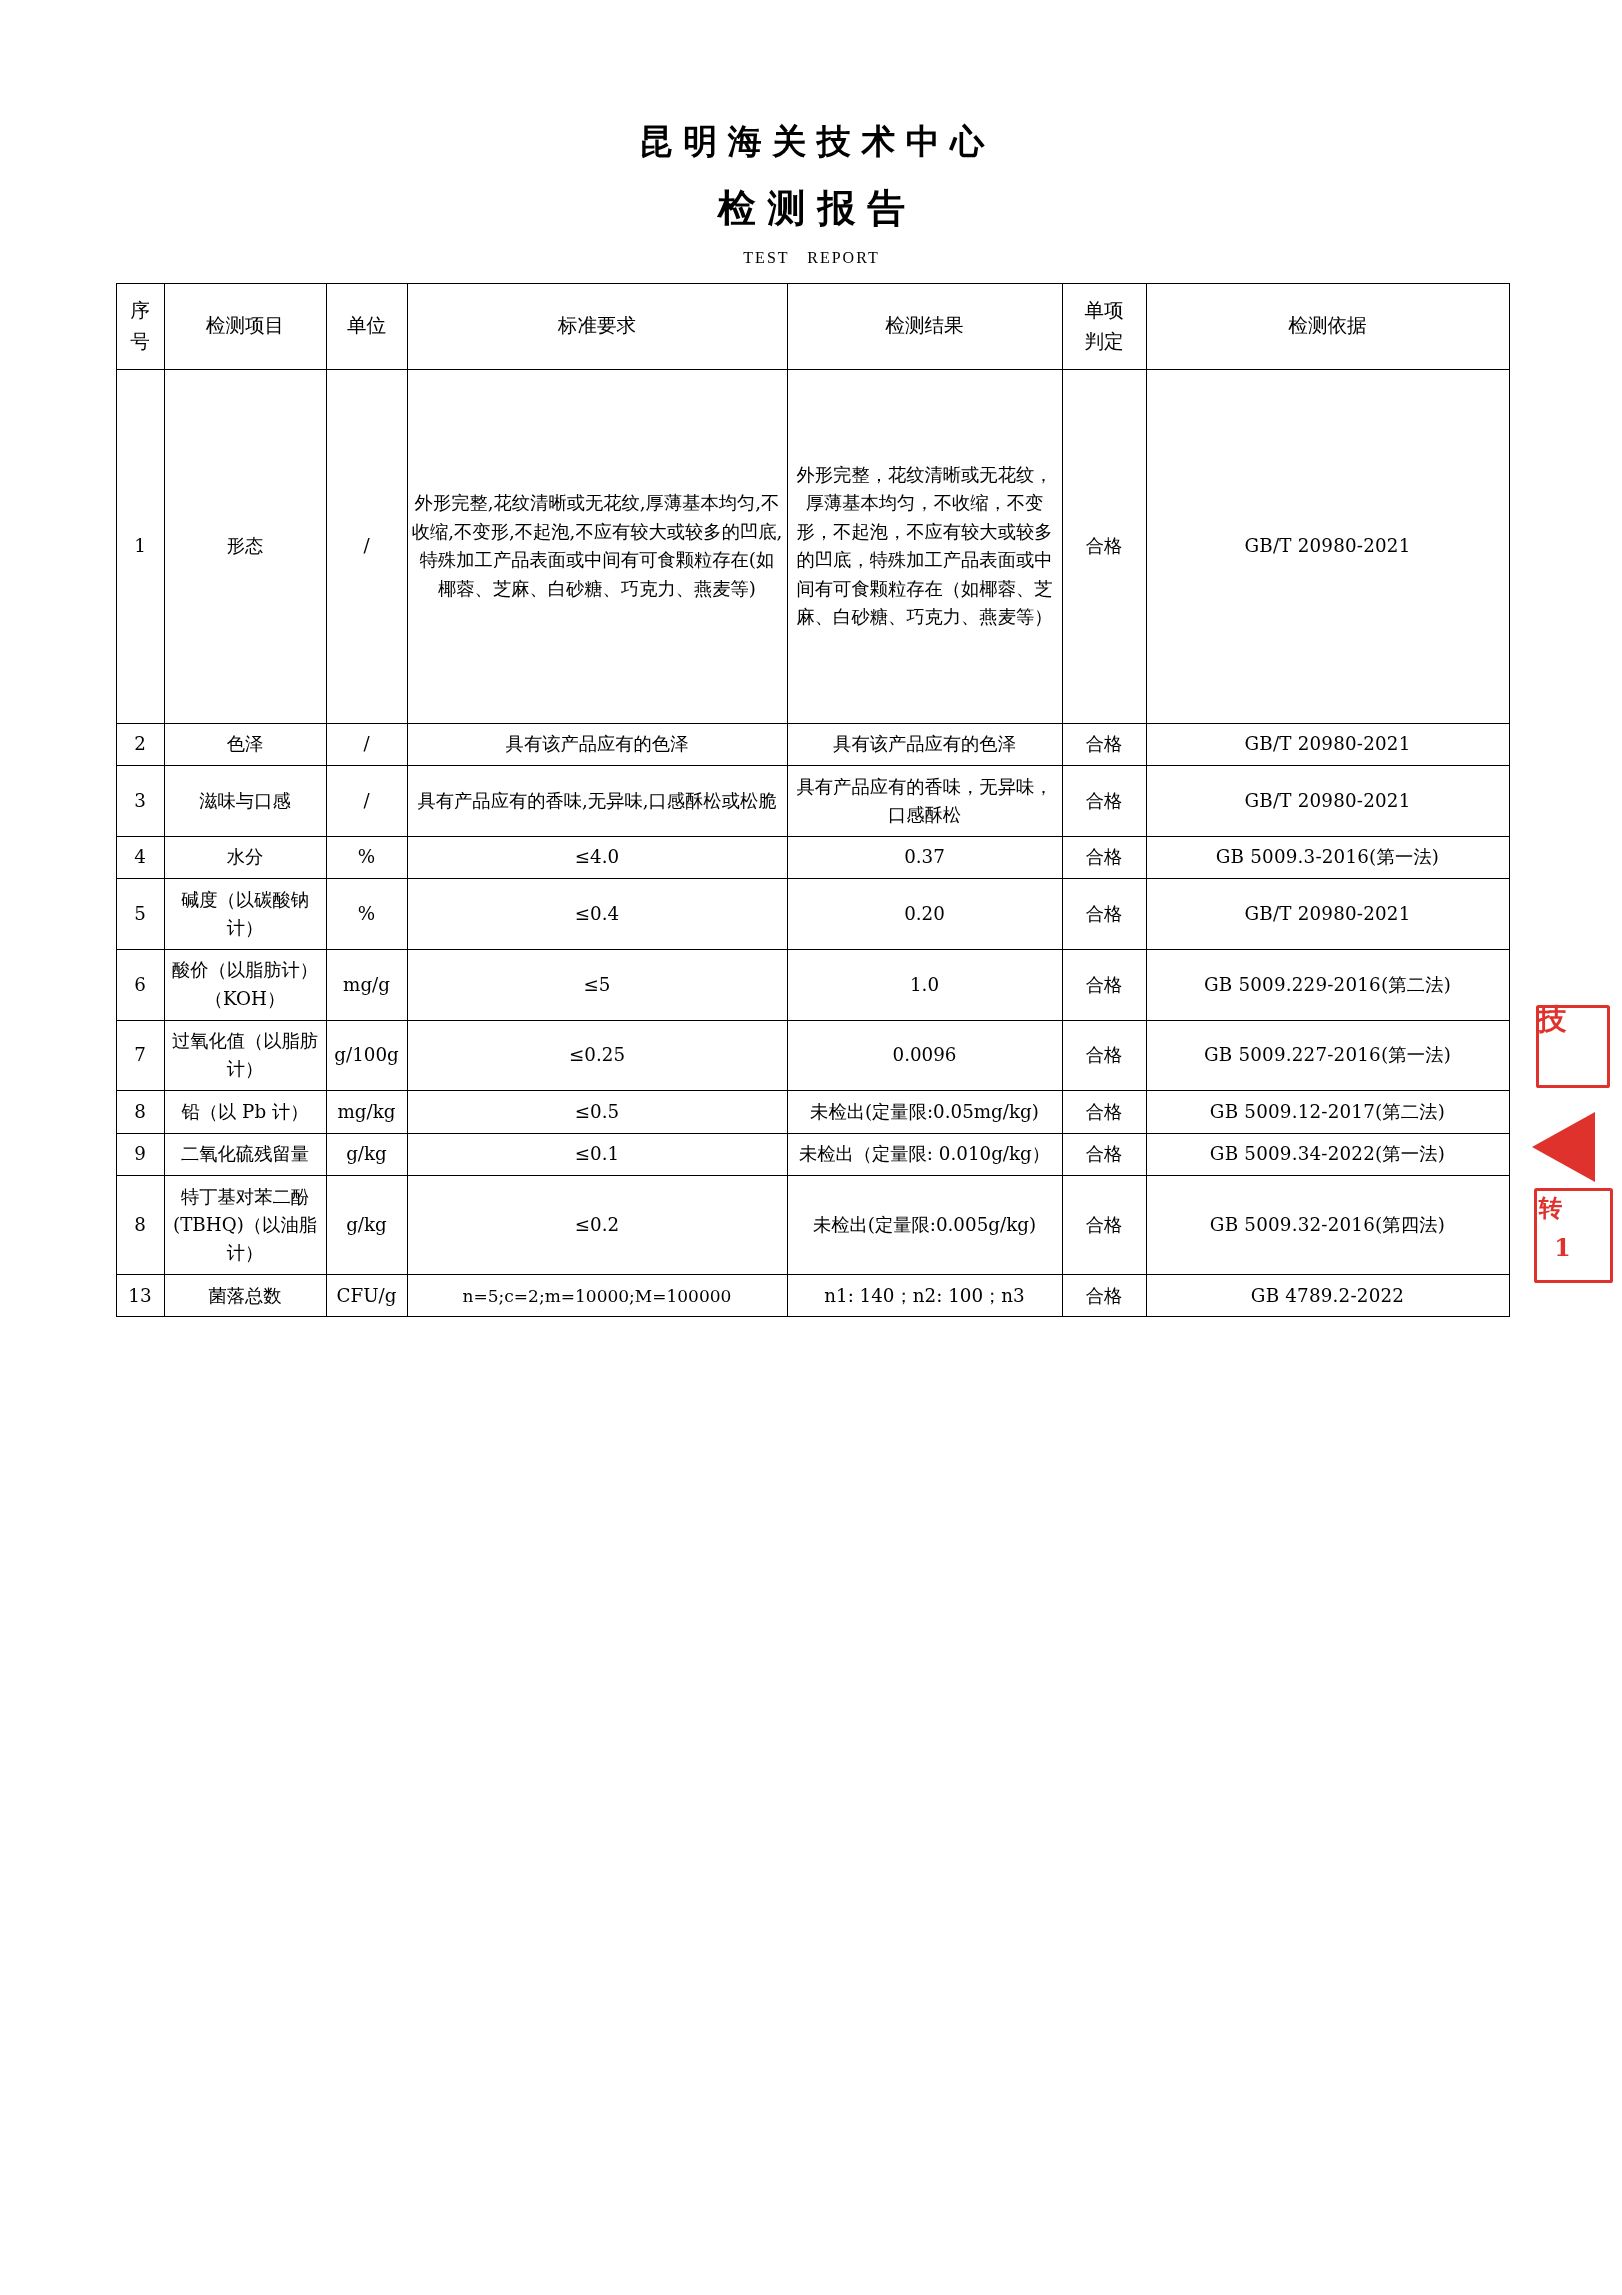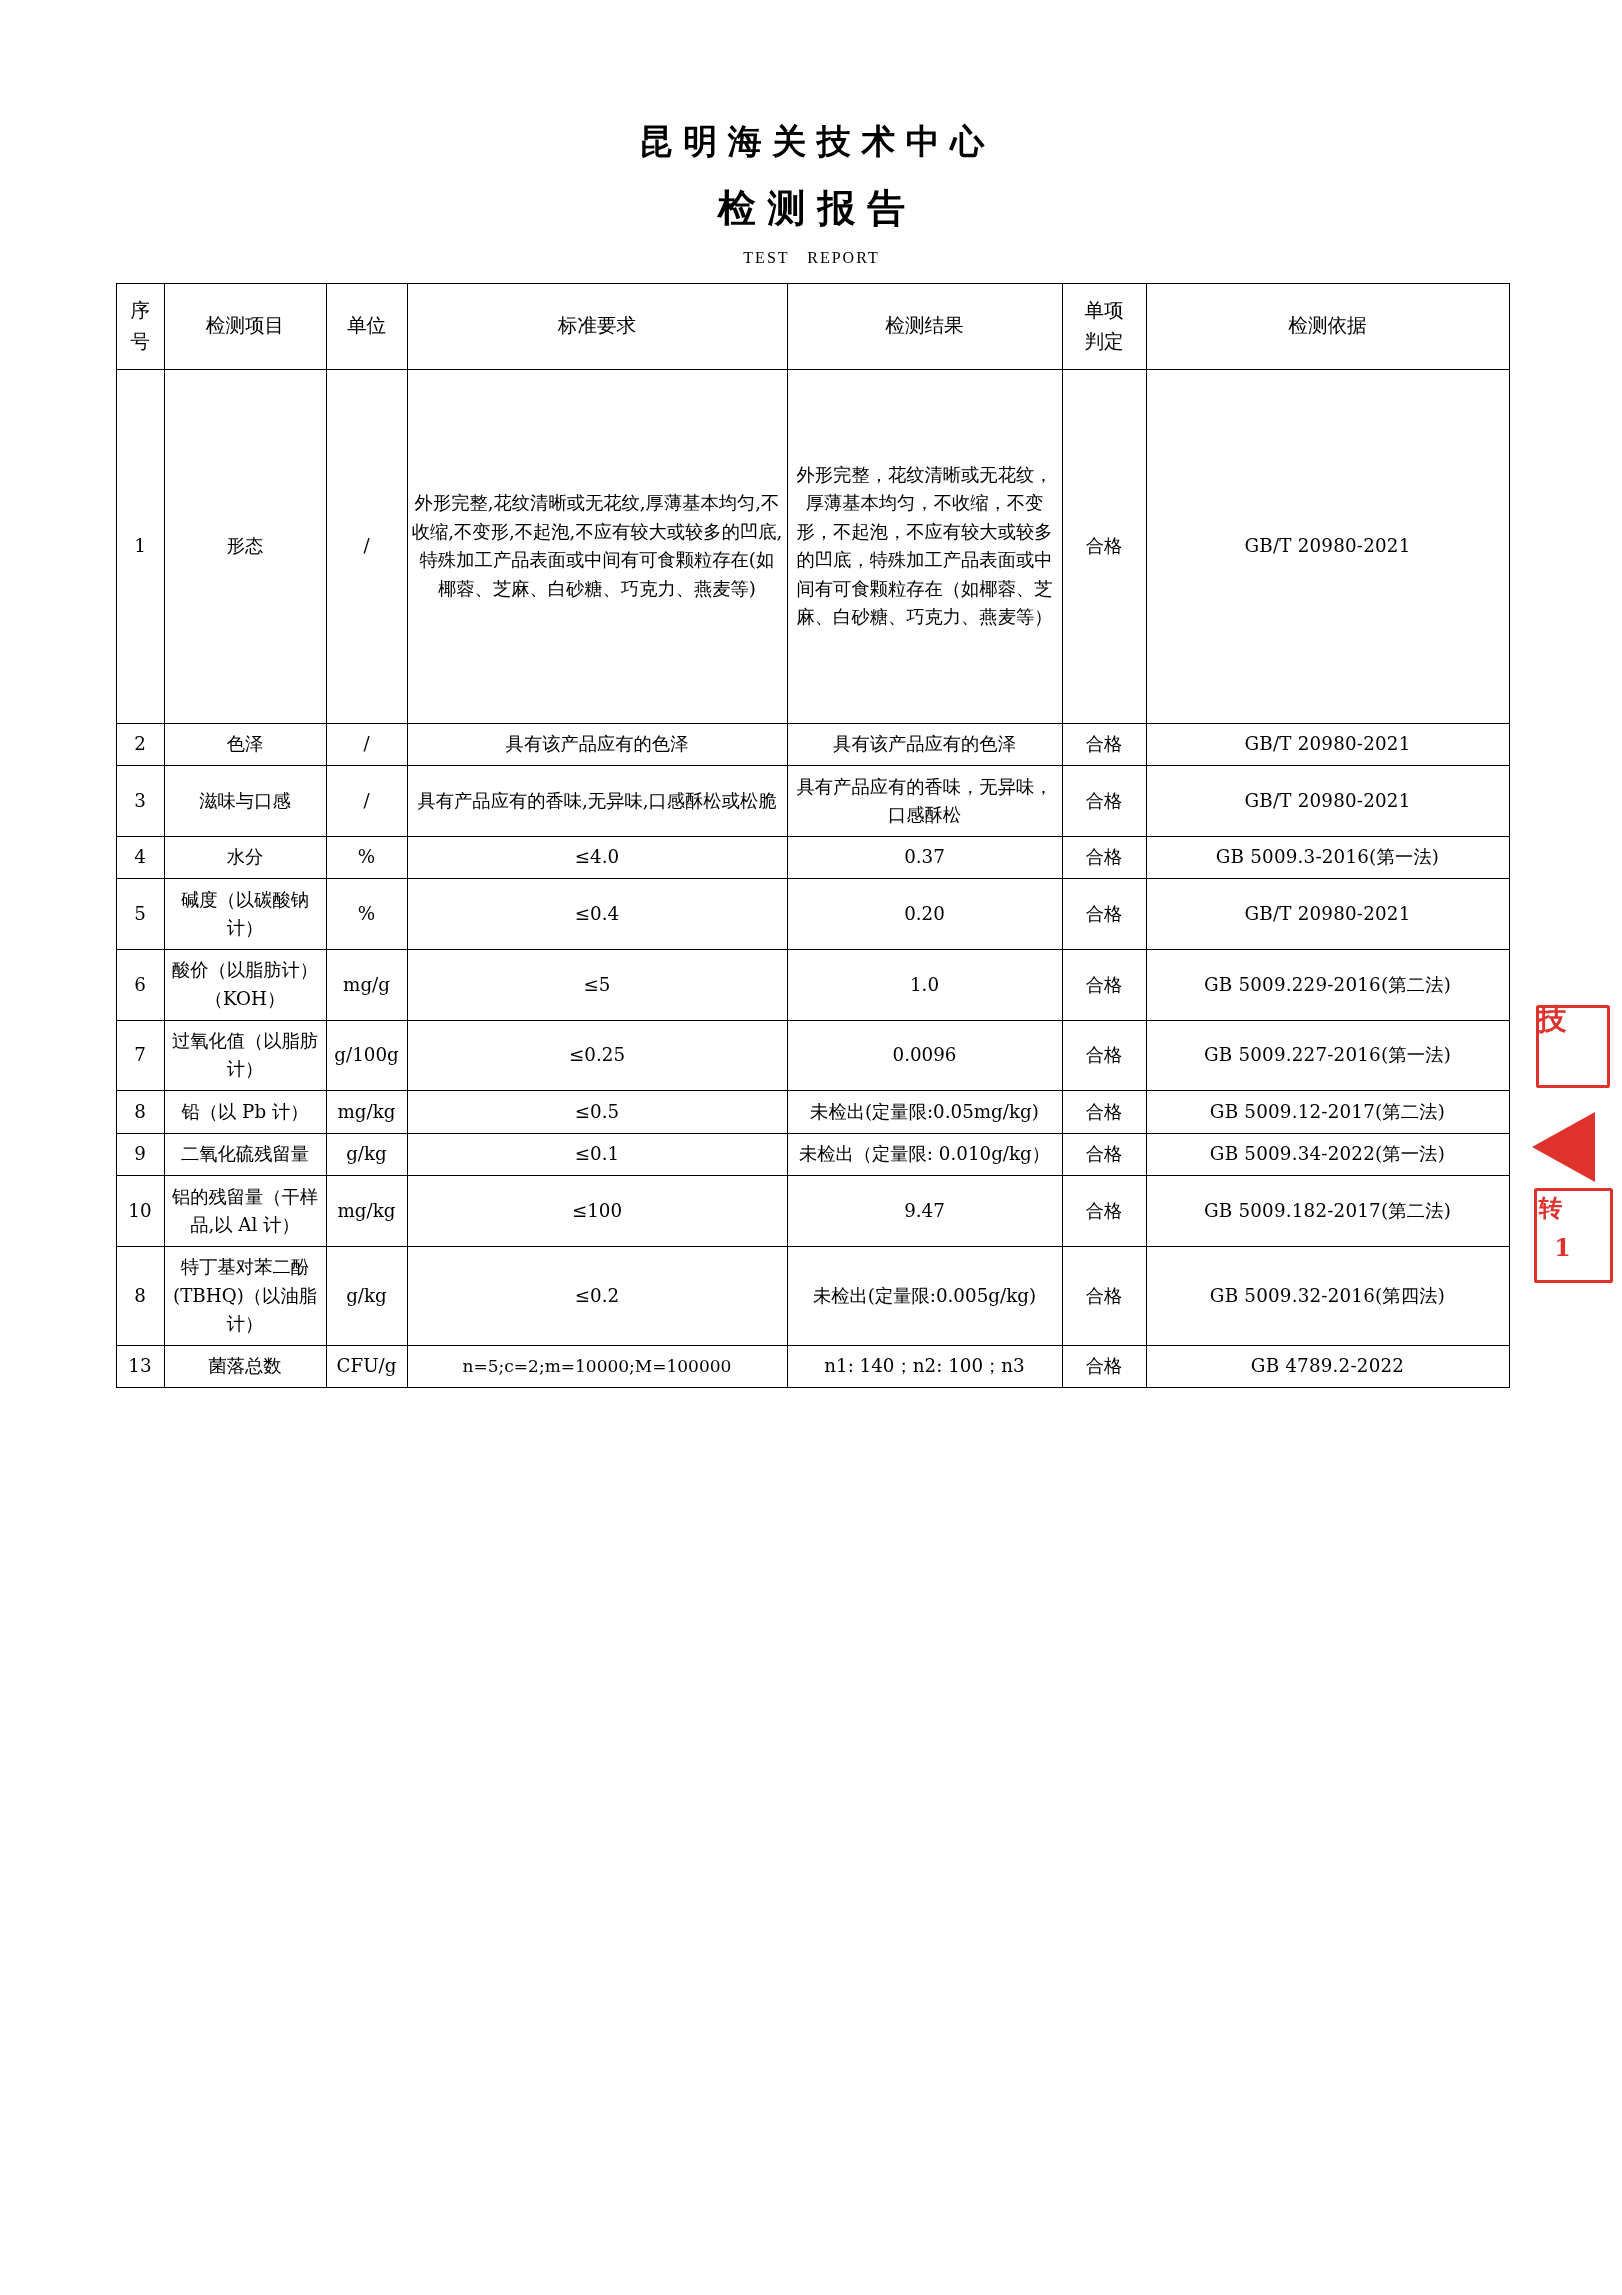--- a/index.html
+++ b/index.html
@@ -299,29 +299,20 @@
         <tr>
           <td class="cell-no">9</td>
           <td class="tight">二氧化硫残留量</td>
           <td class="cell-unit">g/kg</td>
           <td class="cell-std">≤0.1</td>
           <td class="cell-result">未检出（定量限: 0.010g/kg）</td>
           <td>合格</td>
           <td class="cell-basis">GB 5009.34-2022(第一法)</td>
         </tr>
 
-        <tr>
-          <td class="cell-no">10</td>
-          <td class="tight">铝的残留量（干样品,以 Al 计）</td>
-          <td class="cell-unit">mg/kg</td>
-          <td class="cell-std">≤100</td>
-          <td class="cell-result">9.47</td>
-          <td>合格</td>
-          <td class="cell-basis">GB 5009.182-2017(第二法)</td>
-        </tr>
 
 
         <tr>
           <td class="cell-no">8</td>
           <td class="tight">特丁基对苯二酚(TBHQ)（以油脂计）</td>
           <td class="cell-unit">g/kg</td>
           <td class="cell-std">≤0.2</td>
           <td class="cell-result">未检出(定量限:0.005g/kg)</td>
           <td>合格</td>
           <td class="cell-basis">GB 5009.32-2016(第四法)</td>

